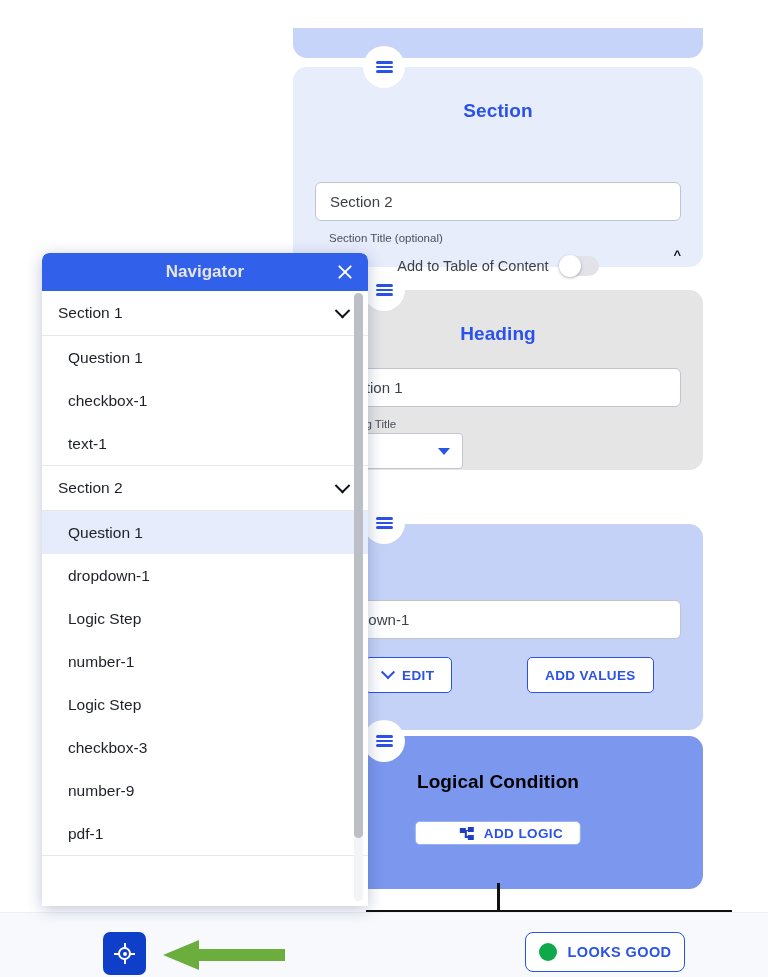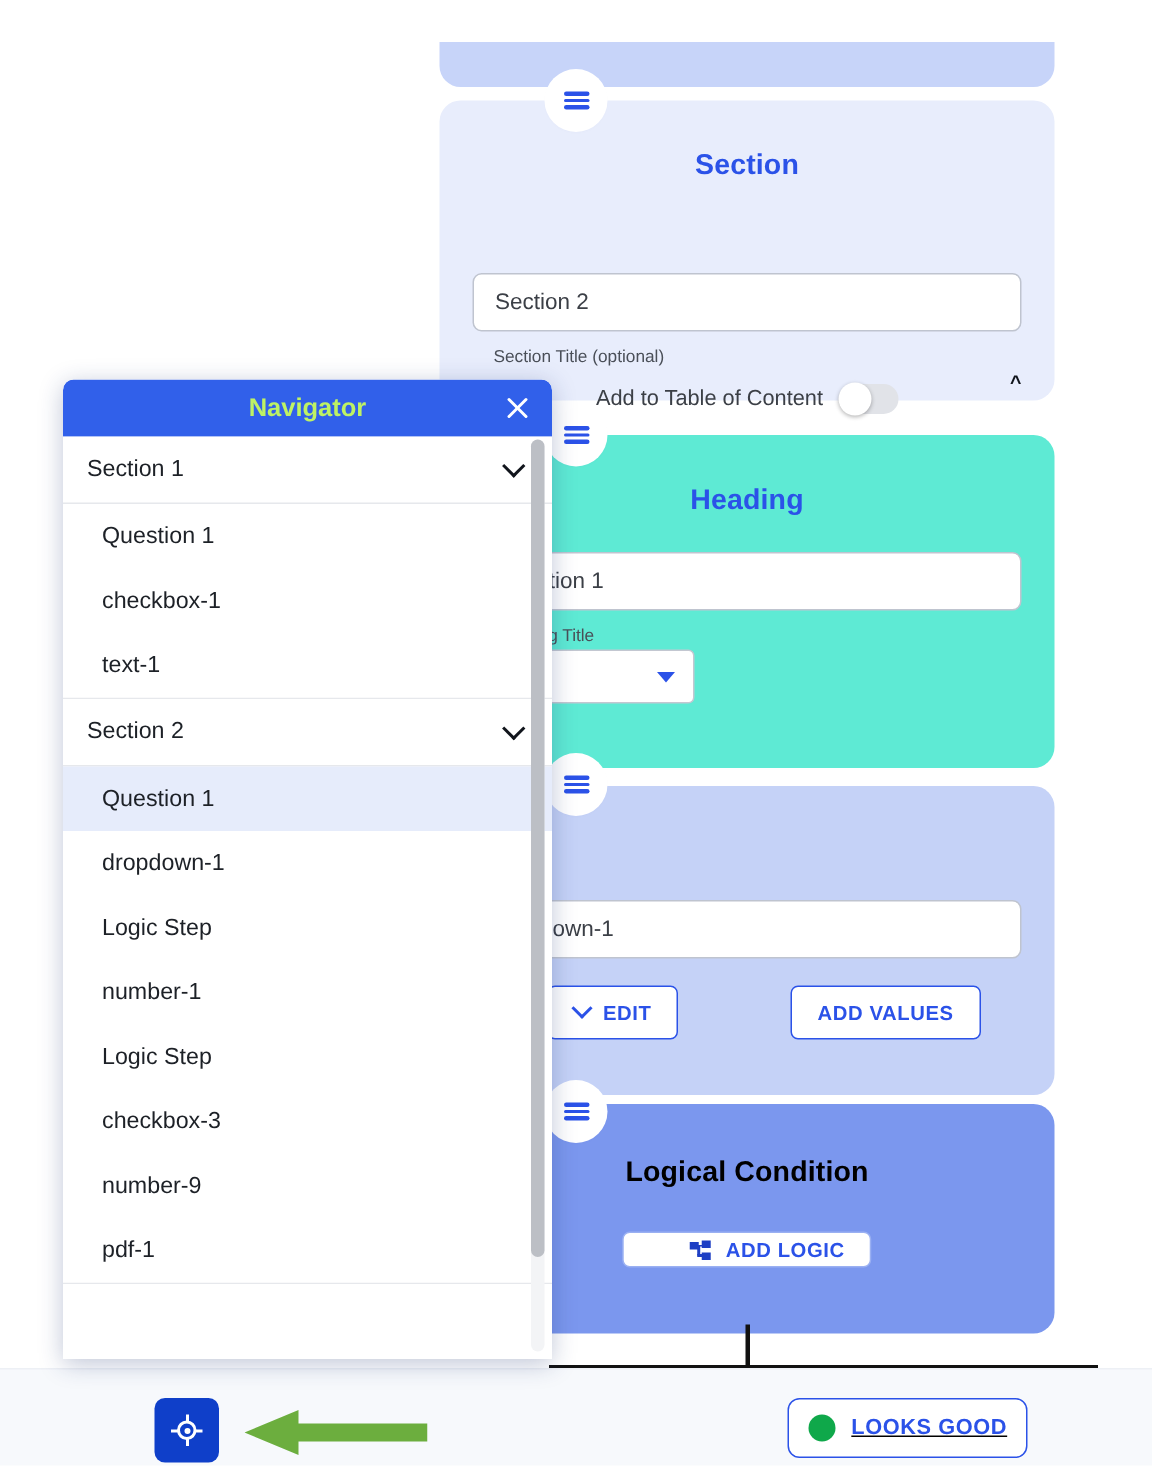--- a/index.html
+++ b/index.html
@@ -113,22 +113,22 @@
     box-shadow: 0 1px 3px rgba(0,0,0,.3);
   }
   .collapse-chevron {
     position: absolute; right: 22px; bottom: 6px;
     font-size: 13px; color: #11151c; font-weight: 700; line-height: 1;
   }
 
   
   #card-heading {
     top: 262px;
-    height: 222px;
-    background: #5eead4;
+    height: 180px;
+    background: #e5e5e5;
   }
   #card-heading .card-title { margin-top: 33px; }
   #card-heading .field { position: absolute; left: 22px; top: 78px; width: 366px; }
   #card-heading .field-caption { position: absolute; left: 36px; top: 123px; }
   .mini-select {
     position: absolute; left: 22px; top: 143px;
     box-sizing: border-box;
     width: 148px; height: 36px;
     background: #ffffff;
     border: 1px solid #c3c7d1;
@@ -224,21 +224,21 @@
   #navigator-header {
     position: relative;
     height: 38px;
     background: #3160ea;
     display: flex;
     align-items: center;
     justify-content: center;
     border-radius: 7px 7px 0 0;
   }
   #navigator-title {
-    color: #bef264;
+    color: #e5e5e5;
     font-size: 17px;
     font-weight: 700;
   }
   #navigator-close {
     position: absolute;
     right: 14px; top: 50%;
     transform: translateY(-50%);
     width: 18px; height: 18px;
     cursor: pointer;
   }
@@ -354,21 +354,20 @@
     position: absolute;
     left: 525px; top: 932px;
     width: 160px; height: 40px;
     box-sizing: border-box;
     background: #ffffff;
     border: 1.4px solid #2b52e8;
     border-radius: 8px;
     display: flex; align-items: center; justify-content: center; gap: 11px;
     z-index: 40;
     cursor: pointer;
-    text-decoration: underline;
   }
   #looks-good-button .dot {
     width: 18px; height: 18px; border-radius: 50%; background: #0fa84a;
   }
   #looks-good-button .lbl {
     color: #2b52e8; font-size: 14.5px; font-weight: 700; letter-spacing: .4px;
   }
 </style>
 </head>
 <body>

